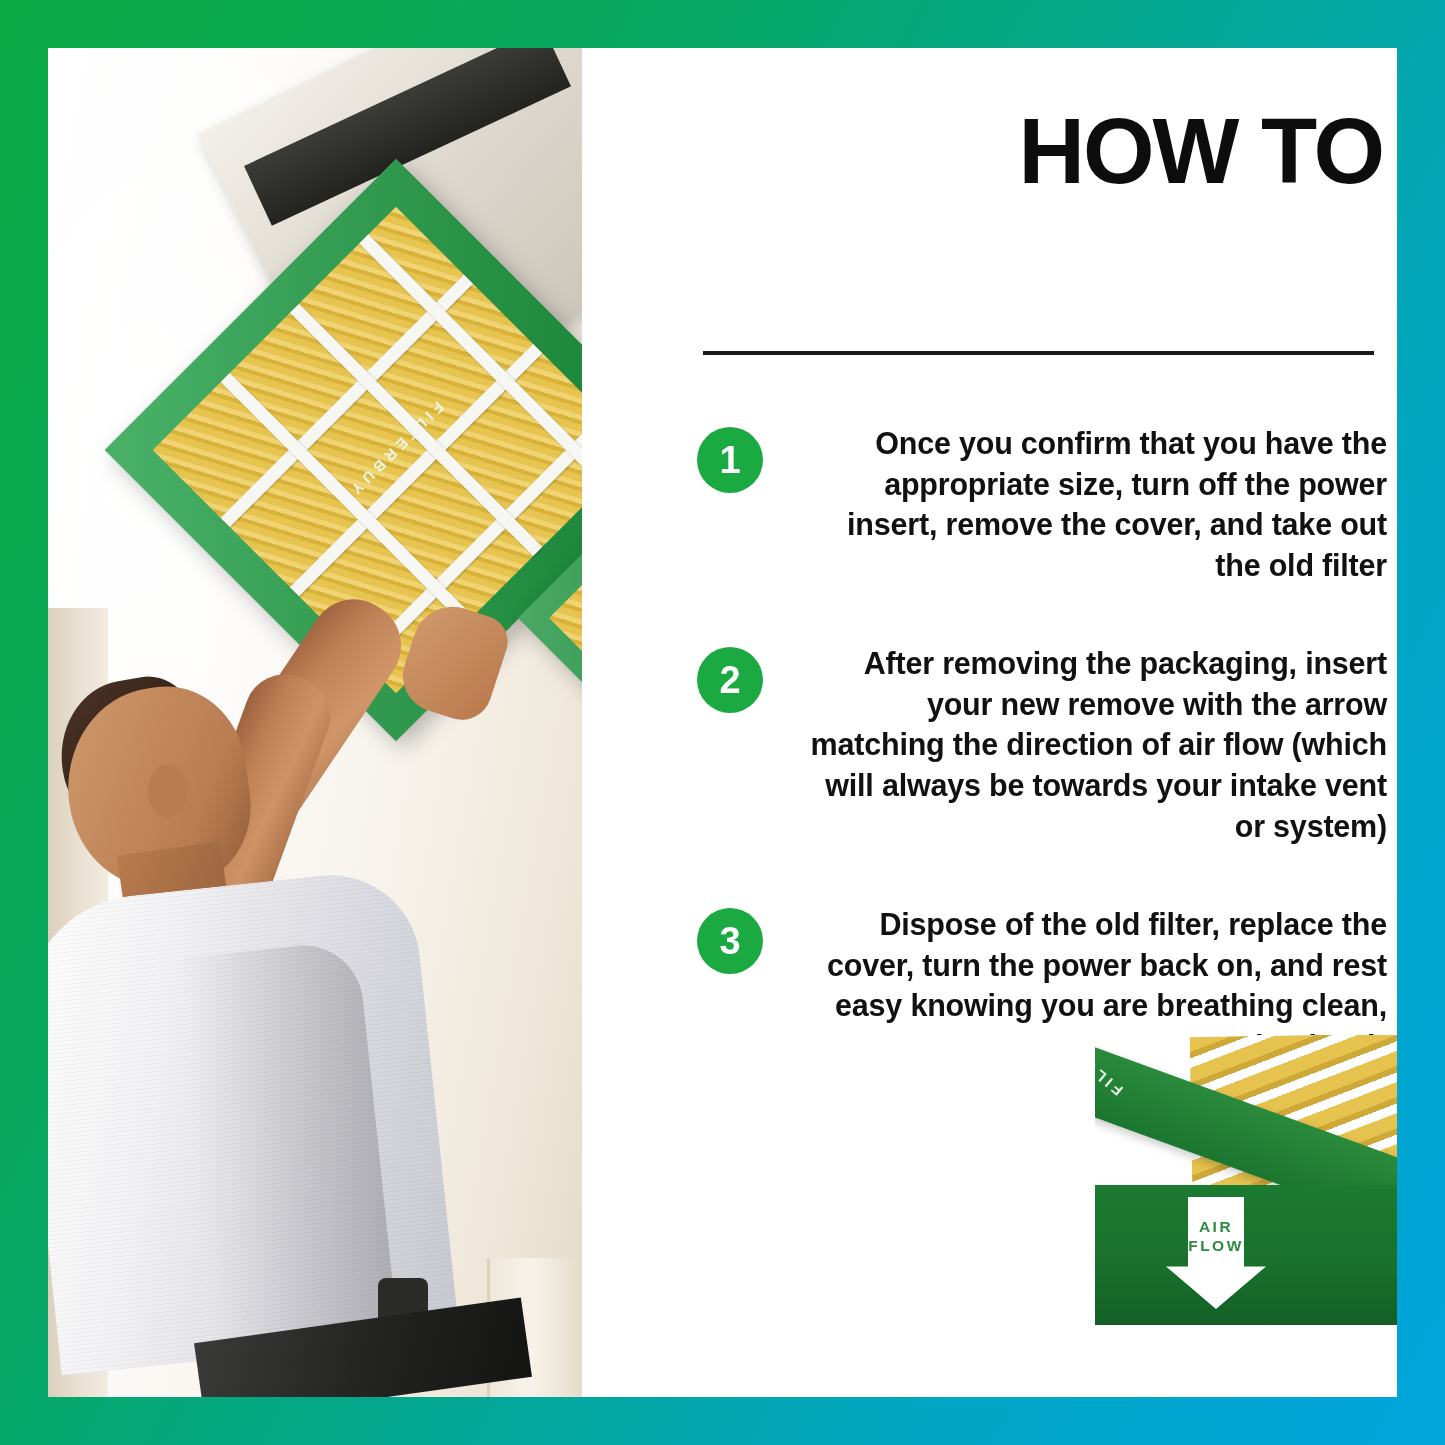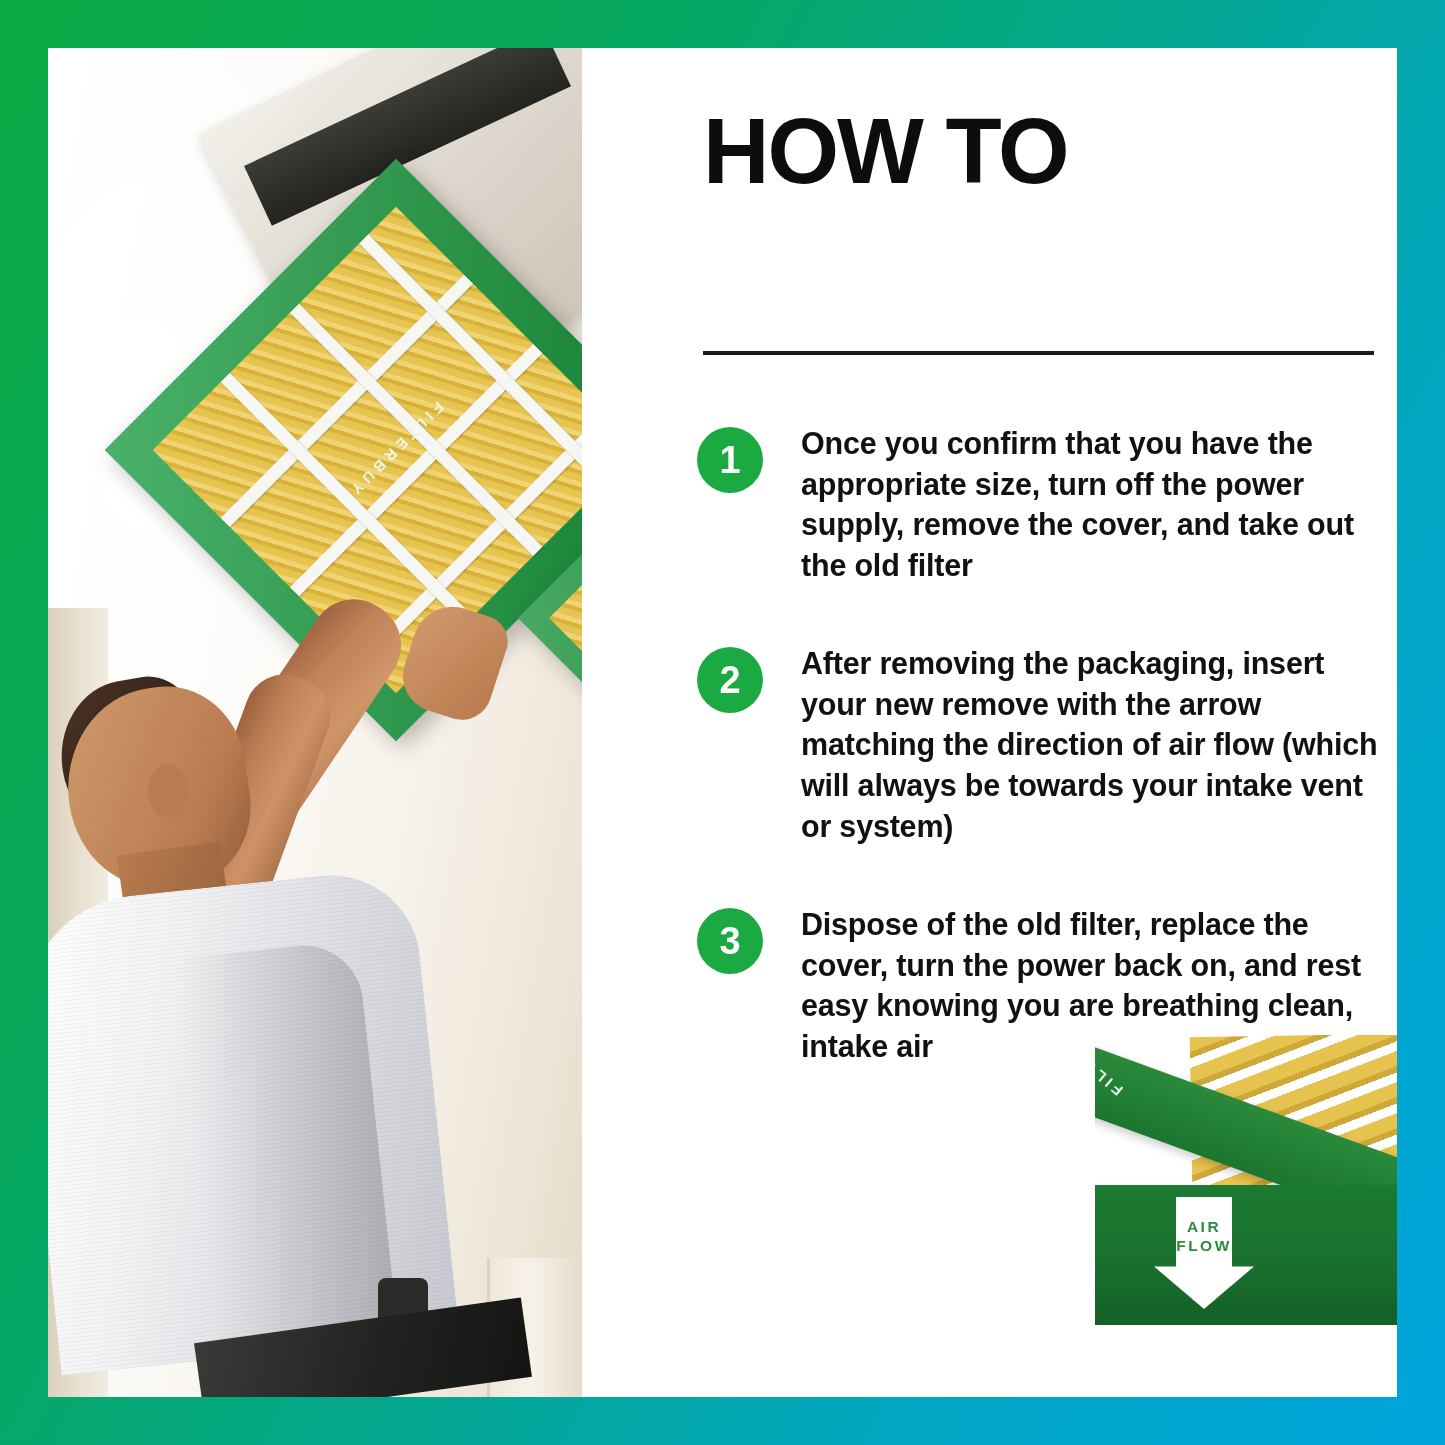--- a/index.html
+++ b/index.html
@@ -276,20 +276,21 @@
   }
 
   
   #content {
     position: absolute;
     left: 534px;
     top: 0;
     width: 815px;
     height: 1349px;
     background: #ffffff;
+    text-align: right;
   }
   #title {
     position: absolute;
     left: 121px;
     top: 60px;
     width: 680px;
     font-size: 92px;
     line-height: 0.94;
     font-weight: 900;
     letter-spacing: -2px;
@@ -393,21 +394,21 @@
     font-size: 15px;
     font-weight: 700;
     letter-spacing: 4px;
     transform: rotate(200deg);
     transform-origin: 0 0;
     white-space: nowrap;
     font-family: "Liberation Sans", sans-serif;
   }
   .airflow {
     position: absolute;
-    left: 59px;
+    left: 71px;
     bottom: 16px;
     width: 100px;
     height: 112px;
   }
   .airflow-arrow {
     position: absolute;
     inset: 0;
     background: #ffffff;
     clip-path: polygon(22% 0%, 78% 0%, 78% 62%, 100% 62%, 50% 100%, 0% 62%, 22% 62%);
   }
@@ -476,21 +477,21 @@
       <div id="title">
         <div>HOW TO</div>
       </div>
 
       <div id="divider"></div>
 
       <div id="steps">
 
         <div class="step">
           <div class="step-badge">1</div>
-          <div class="step-text">Once you confirm that you have the appropriate size, turn off the power supply, remove the cover, and take out the old filter</div>
+          <div class="step-text">Once you confirm that you have the appropriate size, turn off the power insert, remove the cover, and take out the old filter</div>
         </div>
 
         <div class="step">
           <div class="step-badge">2</div>
           <div class="step-text">After removing the packaging, insert your new remove with the arrow matching the direction of air flow (which will always be towards your intake vent or system)</div>
         </div>
 
         <div class="step">
           <div class="step-badge">3</div>
           <div class="step-text">Dispose of the old filter, replace the cover, turn the power back on, and rest easy knowing you are breathing clean, intake air</div>

